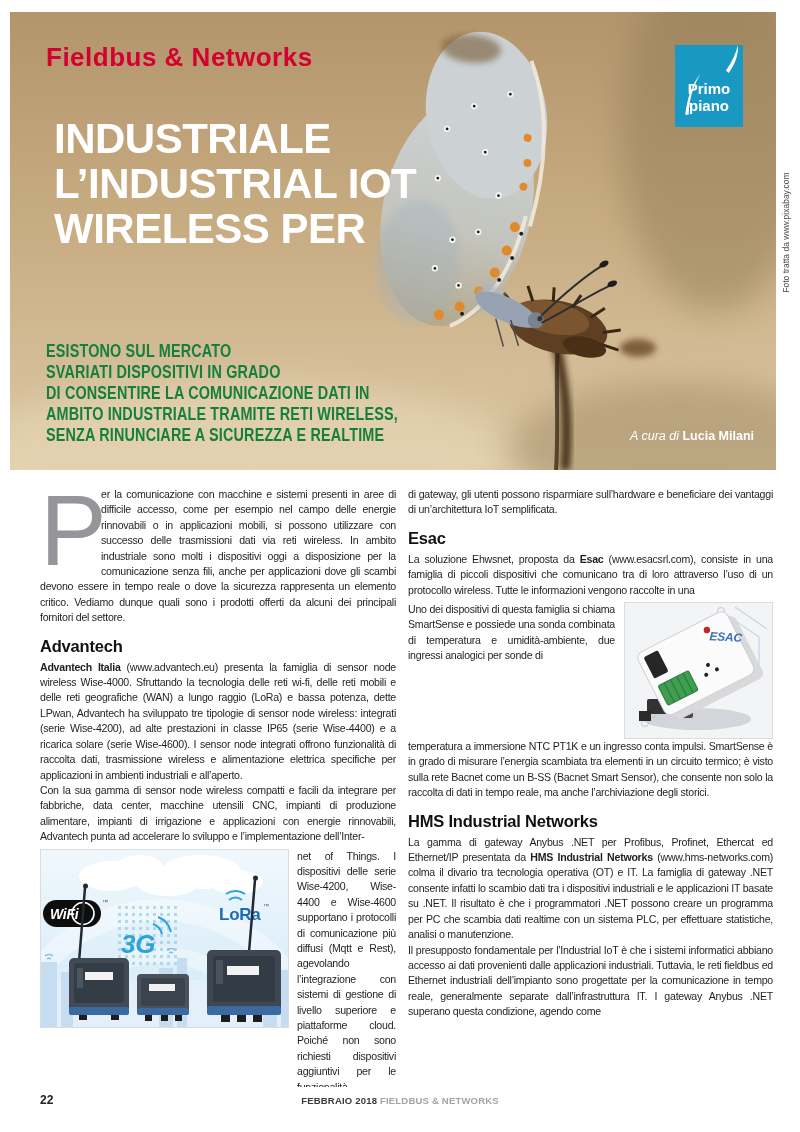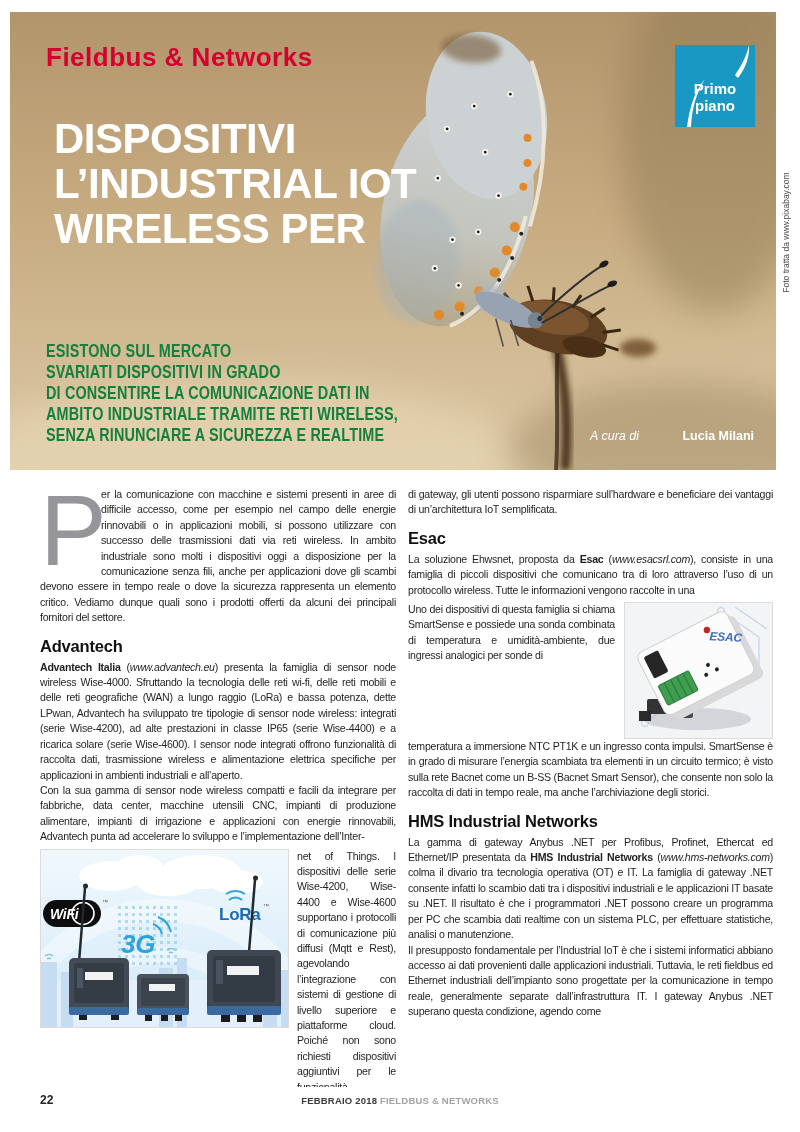--- a/index.html
+++ b/index.html
@@ -8,22 +8,22 @@
 
   
   .hero{position:absolute;left:10px;top:12px;width:766px;height:458px;overflow:hidden;}
   .hero svg.photo{position:absolute;left:0;top:0;}
   .eyebrow{position:absolute;left:36px;top:30px;color:#d40030;font-size:26px;font-weight:700;letter-spacing:.5px;}
   .headline{position:absolute;left:44px;top:104px;color:#ffffff;font-weight:700;font-size:42px;line-height:45px;letter-spacing:-.5px;}
   .standfirst{position:absolute;left:36px;top:329px;color:#15803d;font-weight:700;}
   .standfirst .sline{font-size:18px;line-height:21px;letter-spacing:.2px;transform:scaleX(.8);transform-origin:left center;white-space:nowrap;}
   .byline{position:absolute;right:22px;top:417px;color:#ffffff;font-size:12.5px;white-space:nowrap;}
   .byline .pre{font-style:italic;}
-  .byline .auth{font-weight:700;margin-left:40px;}
-  .badge{position:absolute;left:665px;top:33px;width:80px;height:82px;background:#1898c2;}
+  .byline .auth{font-weight:700;}
+  .badge{position:absolute;left:665px;top:33px;width:68px;height:82px;background:#1898c2;}
   .badge svg{position:absolute;inset:0;}
   .badge .btxt{position:absolute;left:0;right:0;bottom:13px;text-align:center;color:#fff;font-weight:700;font-size:15px;line-height:17px;}
   .photo-credit{position:absolute;left:702px;top:226px;width:170px;height:13px;transform:rotate(-90deg);font-size:8.5px;color:#4a4a4a;text-align:center;white-space:nowrap;}
 
   
   .col{position:absolute;top:487px;height:600px;overflow:hidden;color:#1f1f1f;
        font-size:10.6px;line-height:15.4px;letter-spacing:-.25px;text-align:justify;}
   .col-left{left:40px;width:356px;}
   .col-right{left:408px;width:365px;}
   .col p{margin:0;}
@@ -36,21 +36,21 @@
   .wraptext{flex:1 1 auto;min-width:0;}
   .wraptext p{margin:0;}
 
   
   .footer{position:absolute;left:0;top:1093px;width:800px;height:20px;}
   .pagenum{position:absolute;left:40px;top:0;font-weight:700;font-size:12px;color:#222;}
   .footcenter{position:absolute;left:0;right:0;top:2px;text-align:center;font-size:9.5px;font-weight:700;letter-spacing:.2px;}
   .footcenter .dark{color:#3a3a3a;}
   .footcenter .lite{color:#a3a3a3;}
 
-  .b{font-weight:700;} .i{font-style:italic;}
+  .b{font-weight:700;} .i{}
 </style>
 </head>
 <body>
 
 <div class="page">
 
   <div class="hero">
     <svg class="photo" width="766" height="458" viewBox="0 0 766 458">
       <defs>
         <linearGradient id="bgg" x1="0" y1="0" x2="0" y2="1">
@@ -133,21 +133,21 @@
         <path d="M541,305 C565,290 588,272 606,262" stroke="#2f2f2f" stroke-width="2" fill="none"></path>
         <ellipse cx="598" cy="241" rx="5" ry="3" fill="#1d1d1d" transform="rotate(-35 598 241)"></ellipse>
         <ellipse cx="608" cy="260" rx="5" ry="3" fill="#1d1d1d" transform="rotate(-25 608 260)"></ellipse>
         <path d="M510,305 L520,330 M495,305 L505,332" stroke="#4c4c4c" stroke-width="1.5"></path>
       </g>
     </svg>
 
     <div class="eyebrow">Fieldbus &amp; Networks</div>
 
     <div class="headline">
-      <div>DISPOSITIVI</div>
+      <div>INDUSTRIALE</div>
       <div>L’INDUSTRIAL IOT</div>
       <div>WIRELESS PER</div>
     </div>
 
     <div class="standfirst">
       <div class="sline">ESISTONO SUL MERCATO</div>
       <div class="sline">SVARIATI DISPOSITIVI IN GRADO</div>
       <div class="sline">DI CONSENTIRE LA COMUNICAZIONE DATI IN</div>
       <div class="sline">AMBITO INDUSTRIALE TRAMITE RETI WIRELESS,</div>
       <div class="sline">SENZA RINUNCIARE A SICUREZZA E REALTIME</div>

